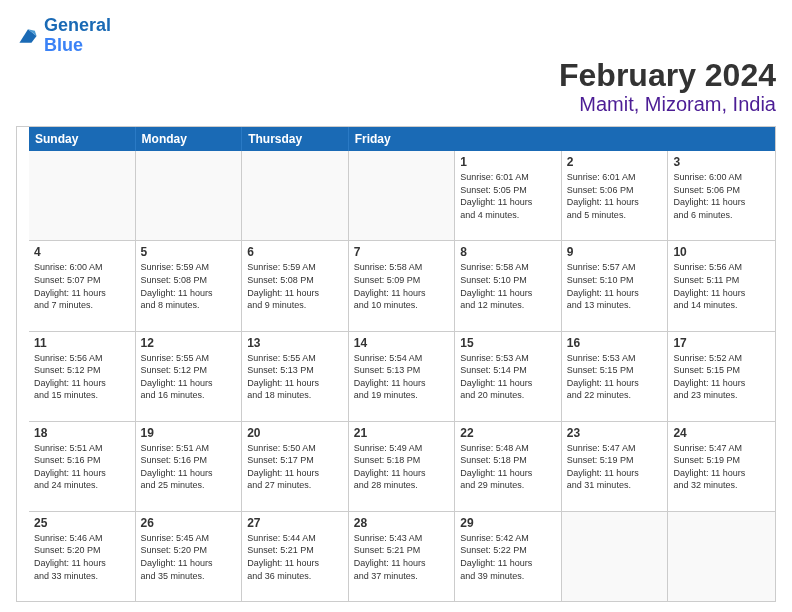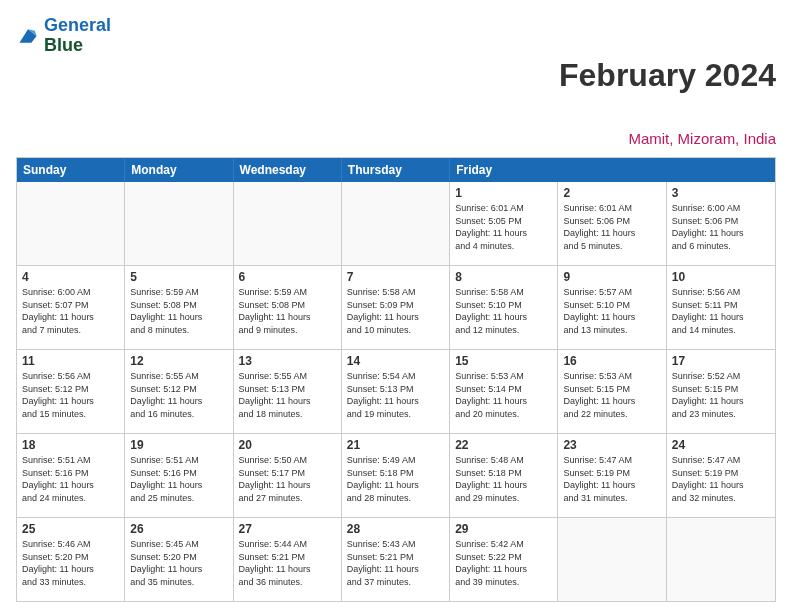--- a/index.html
+++ b/index.html
@@ -45,29 +45,29 @@
       text-align: right;
     }
     .main-title {
       font-size: 32px;
       font-weight: bold;
       color: #333;
       line-height: 1.1;
       margin-top: 42px;
     }
     .sub-title {
-      font-size: 15px;
-      color: #be185d;
-      margin-top: 37px;
+      font-size: 20px;
+      color: #4c1d95;
     }
     .calendar {
       flex: 1;
       display: flex;
       flex-direction: column;
       border: 1px solid #ccc;
+      padding-left: 12px;
     }
     .cal-header-row {
       display: grid;
       grid-template-columns: repeat(7, 1fr);
       background: #1a6ab5;
     }
     .cal-header-cell {
       color: #fff;
       font-size: 12px;
       font-weight: bold;
@@ -115,34 +115,33 @@
 
 <div class="page">
   <div class="header">
     <div class="logo">
       <svg class="logo-icon" viewBox="0 0 28 28" xmlns="http://www.w3.org/2000/svg">
         <polygon points="4,22 14,6 24,14 18,22" fill="#1a6ab5"></polygon>
         <polygon points="14,6 24,14 22,8" fill="#4a9ad4"></polygon>
       </svg>
       <div class="logo-text">
         <span>General</span><br>
-        <span style="color:#14532d;">Blue</span>
+        <span style="color:#3b82f6;">Blue</span>
       </div>
     </div>
     <div class="title-block">
       <div class="main-title">February 2024</div>
       <div class="sub-title">Mamit, Mizoram, India</div>
     </div>
   </div>
 
   <div class="calendar">
     <div class="cal-header-row">
       <div class="cal-header-cell">Sunday</div>
       <div class="cal-header-cell">Monday</div>
-      <div class="cal-header-cell">Wednesday</div>
       <div class="cal-header-cell">Thursday</div>
       <div class="cal-header-cell">Friday</div>
     </div>
     <div class="cal-body" id="cal-body">
     <div class="cal-week">
           <div class="cal-cell empty"></div>
           <div class="cal-cell empty"></div>
           <div class="cal-cell empty"></div>
           <div class="cal-cell empty"></div>
           <div class="cal-cell">

